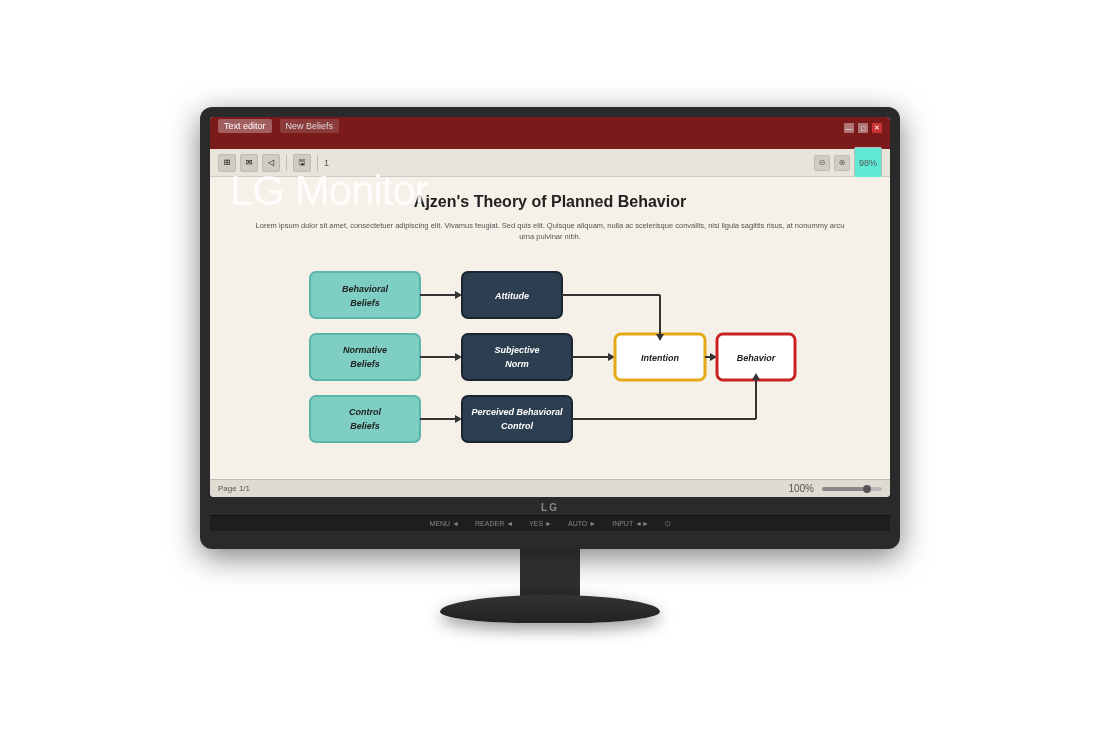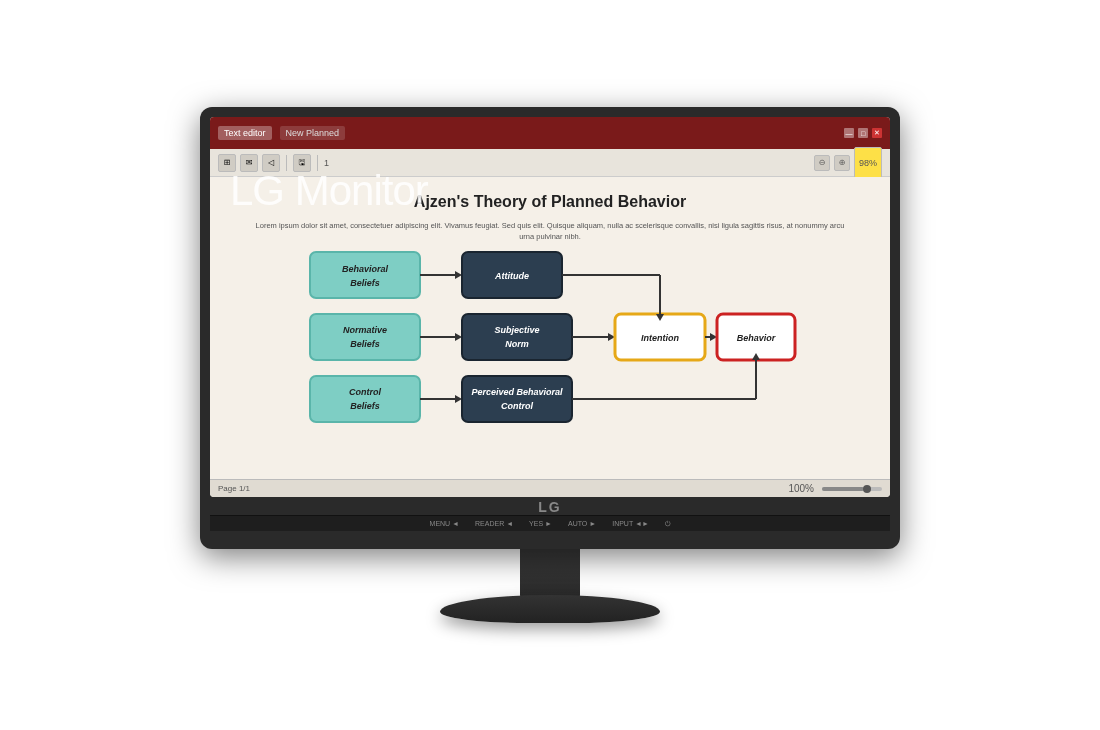--- a/index.html
+++ b/index.html
@@ -53,21 +53,21 @@
       position: relative;
       display: flex;
       flex-direction: column;
     }
 
     
     .title-bar {
       background: #7a1a1a;
       height: 14px;
       display: flex;
-      align-items: center;
+      align-items: flex-end;
       padding: 16px 8px;
       flex-shrink: 0;
     }
     .title-bar-left {
       display: flex;
       align-items: center;
       gap: 8px;
       flex: 1;
     }
     .title-tab {
@@ -141,21 +141,21 @@
       border: 1px solid #bbb;
       border-radius: 2px;
       display: flex;
       align-items: center;
       justify-content: center;
       font-size: 8px;
     }
     .zoom-val {
       font-size: 9px;
       color: #555;
-      background: #fde047;
+      background: #5eead4;
       border: 1px solid #bbb;
       padding: 10px 3px;
       border-radius: 2px;
       min-width: 28px;
       text-align: center;
     }
 
     
     .doc-content {
       flex: 1;
@@ -171,21 +171,21 @@
       font-weight: bold;
       color: #222;
       margin-bottom: 10px;
     }
 
     .doc-subtitle {
       text-align: center;
       font-size: 7.5px;
       color: #555;
       line-height: 1.4;
-      margin-bottom: 0;
+      margin-bottom: 20px;
     }
 
     
     .status-bar {
       background: #e0dbd2;
       height: 18px;
       display: flex;
       align-items: center;
       padding: 0 8px;
       border-top: 1px solid #bbb;
@@ -229,21 +229,21 @@
 
     
     .bottom-bezel {
       height: 18px;
       display: flex;
       align-items: center;
       justify-content: center;
       padding: 2px 0 0 0;
     }
     .lg-logo-bezel {
-      font-size: 14px;
+      font-size: 10px;
       font-weight: bold;
       color: #888;
       letter-spacing: 2px;
     }
 
     
     .monitor-stand-neck {
       width: 60px;
       height: 50px;
       background: linear-gradient(to bottom, #3a3a3a, #2a2a2a);
@@ -287,21 +287,21 @@
 
     <div class="lg-watermark">
       <span>LG Monitor</span>
     </div>
 
     <div class="monitor-screen">
 
       <div class="title-bar">
         <div class="title-bar-left">
           <span class="title-tab active">Text editor</span>
-          <span class="title-tab">New Planned</span>
+          <span class="title-tab">New Beliefs</span>
         </div>
         <div class="title-bar-controls">
           <div class="title-btn">—</div>
           <div class="title-btn">□</div>
           <div class="title-btn close">✕</div>
         </div>
       </div>
 
       <div class="toolbar">
         <div class="toolbar-btn">⊞</div>

